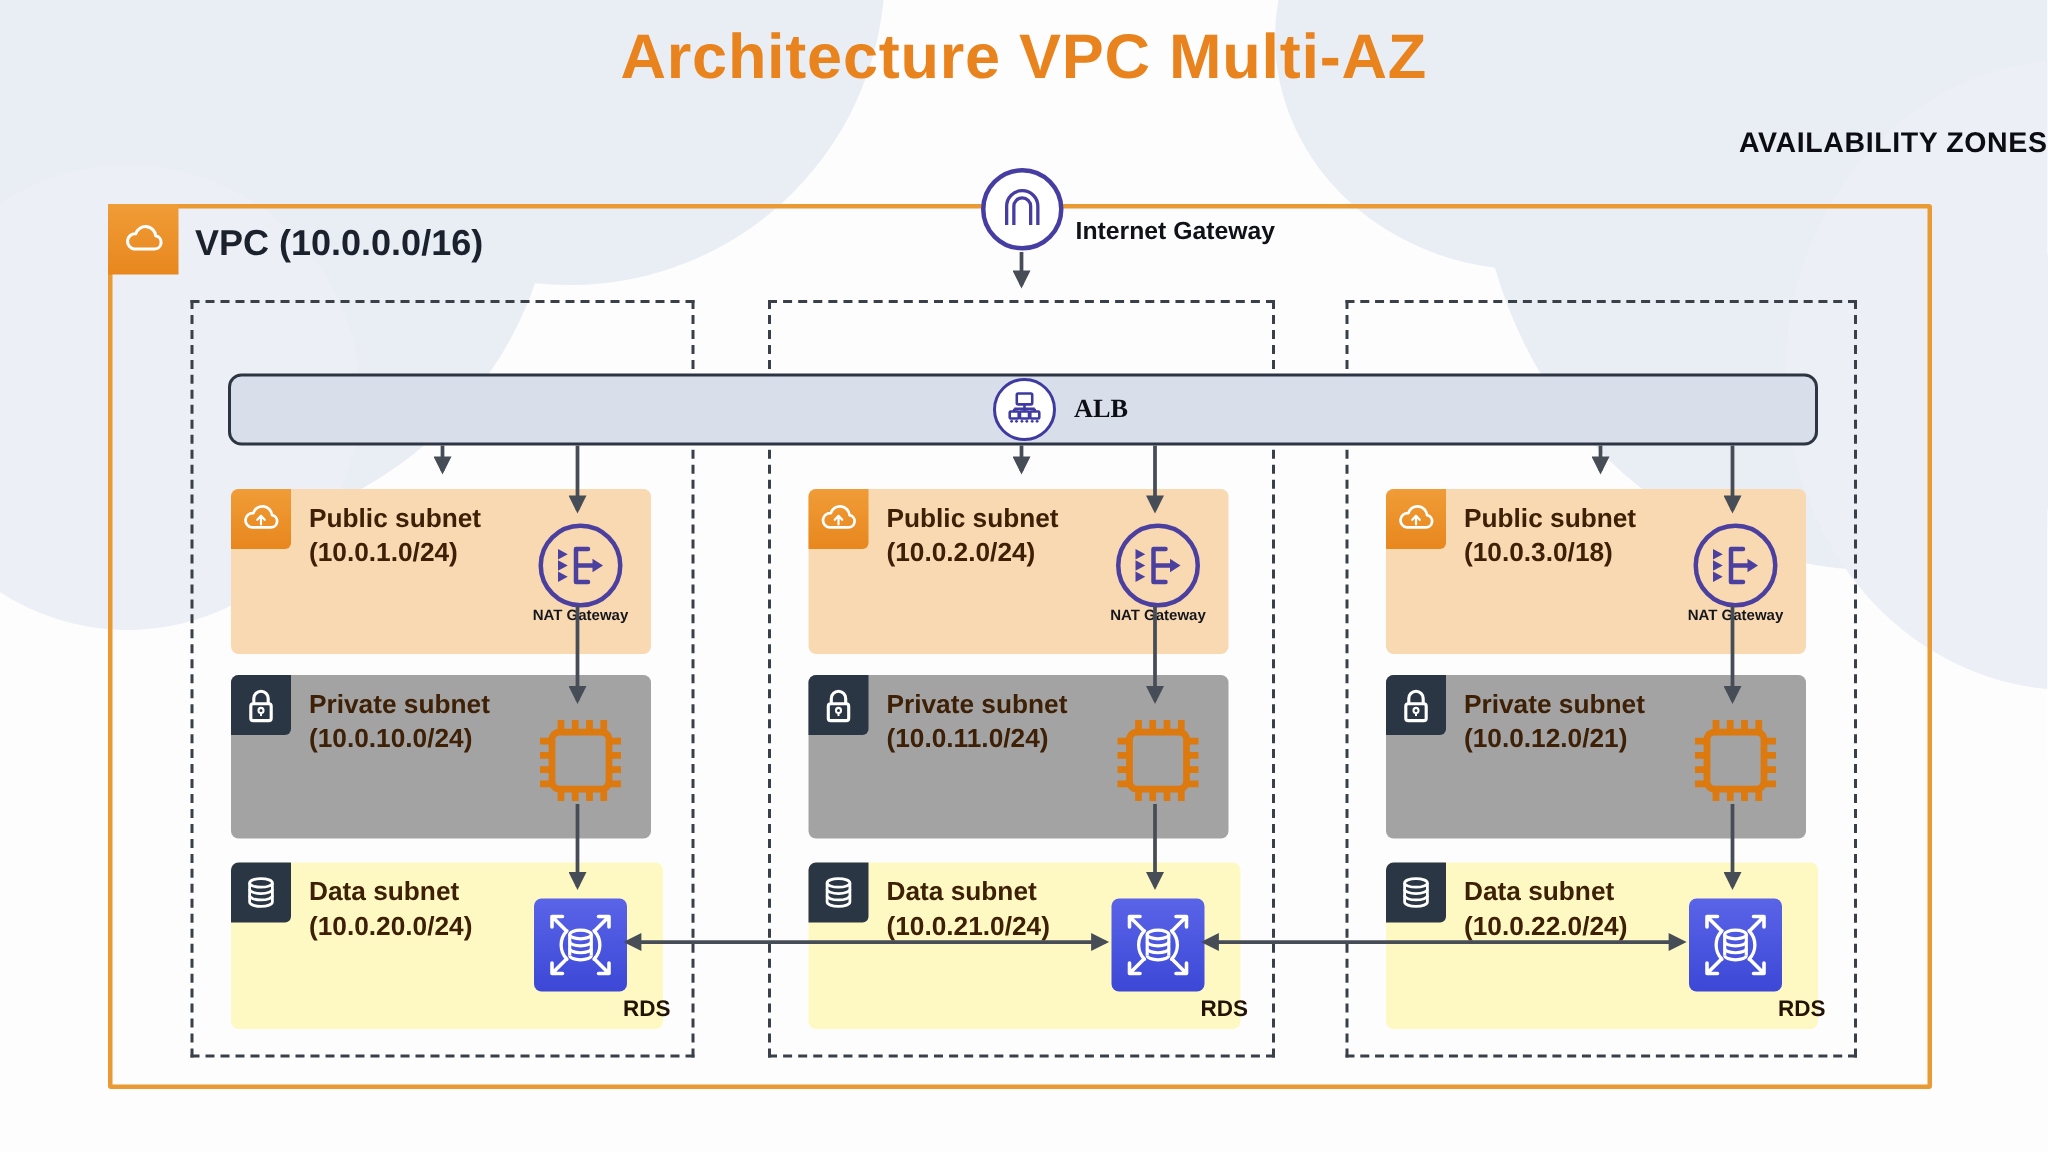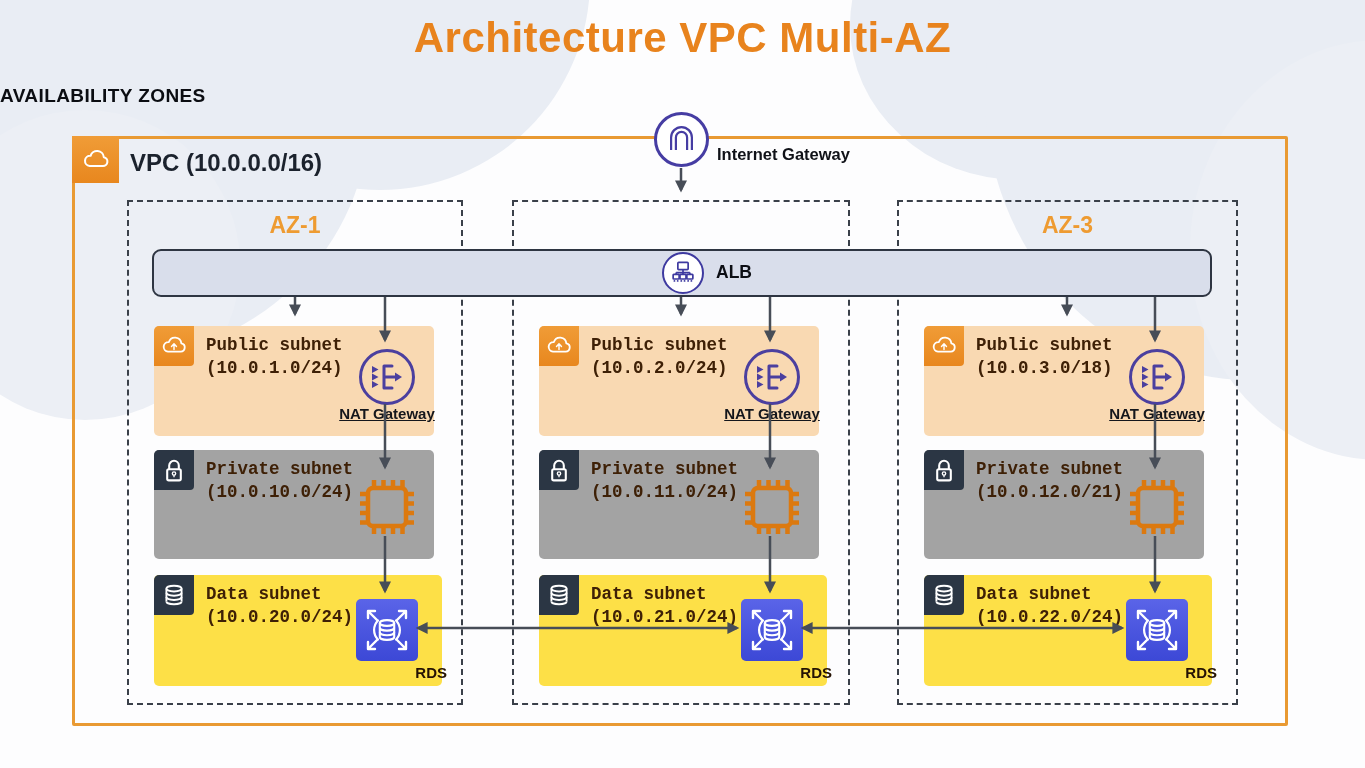--- a/index.html
+++ b/index.html
@@ -11,21 +11,21 @@
   .cloud { position:absolute; background:#E9EDF4; border-radius:50%; z-index:0; }
   .c1 { left:-150px; top:-140px; width:520px; height:500px; }
   .c2 { left:170px;  top:-230px; width:420px; height:420px; }
   .c3 { left:-70px;  top:110px;  width:310px; height:310px; background:#ECEFF5; }
   .c4 { left:850px;  top:-130px; width:340px; height:310px; }
   .c5 { left:985px;  top:-190px; width:530px; height:570px; }
   .c6 { left:1190px; top:40px;   width:380px; height:420px; background:#ECEFF5; }
 
   .title { position:absolute; left:0; right:0; top:14px; text-align:center;
            font-size:42px; font-weight:bold; color:#E8831D; letter-spacing:.5px; z-index:2; }
-  .az-zones { position:absolute; left:0; right:0; top:85px; text-align:left;
+  .az-zones { position:absolute; left:0; right:0; top:85px; text-align:right;
               font-size:19px; font-weight:bold; color:#0B0D12; letter-spacing:.4px; z-index:2; }
 
   
   .vpc-box { position:absolute; left:72px; top:136px; width:1216px; height:590px;
              border:3px solid #E99A33; border-radius:2px; z-index:1; }
   .vpc-tab { position:absolute; left:72px; top:136px; width:47px; height:47px;
              background:linear-gradient(#F09C37,#E8871E); z-index:5;
              display:flex; align-items:center; justify-content:center; }
   .vpc-label { position:absolute; left:130px; top:149px; font-size:24px; font-weight:bold;
                color:#1B222D; z-index:5; }
@@ -34,46 +34,46 @@
   .az { position:absolute; top:200px; height:505px; border:2px dashed #3A4049; z-index:2; }
   .az1 { left:127px; width:336px; }
   .az2 { left:512px; width:338px; }
   .az3 { left:897px; width:341px; }
   .az-label { position:absolute; left:0; width:100%; top:10px; text-align:center;
               font-size:23px; font-weight:bold; color:#EE9B31; }
 
   .subnet { position:absolute; left:25px; width:280px; border-radius:5px; }
   .public  { top:124px; height:110px; background:#F9D9B2; }
   .private { top:248px; height:109px; background:#a3a3a3; }
-  .data    { top:373px; height:111px; background:#fde047; width:288px; }
+  .data    { top:373px; height:111px; background:#fef9c3; width:288px; }
 
   .sub-icon { position:absolute; left:0; top:0; width:40px; height:40px; border-radius:5px 0 4px 0;
               display:flex; align-items:center; justify-content:center; }
   .orange-sq { background:linear-gradient(#F09C37,#E8871E); }
   .navy-sq   { background:#2B3644; }
   .sub-text { position:absolute; left:52px; top:8px; font-size:17.5px; font-weight:bold;
-              color:#3E2006; line-height:23px;font-family:Liberation Mono, monospace; }
+              color:#3E2006; line-height:23px; }
 
   .nat-circle { position:absolute; left:230px; top:147px; width:56px; height:56px;
                 border:3.5px solid #4B3F9F; border-radius:50%;
                 display:flex; align-items:center; justify-content:center; }
   .nat-label { position:absolute; left:178px; top:203px; width:160px; text-align:center;
-               font-size:15px; font-weight:bold; color:#14161C;text-decoration:underline; }
+               font-size:10px; font-weight:bold; color:#14161C; }
 
   .chip { position:absolute; left:223px; top:270px; width:70px; height:70px; }
 
   .rds { position:absolute; left:227px; top:397px; width:62px; height:62px; border-radius:5px;
          background:linear-gradient(#5A64E8,#3C48D6);
          display:flex; align-items:center; justify-content:center; }
   .rds-label { position:absolute; left:198px; top:462px; width:120px; text-align:right;
                font-size:15px; font-weight:bold; color:#241203; }
 
   
   .alb-bar { position:absolute; left:152px; top:249px; width:1060px; height:48px;
-             background:#D9DEEB; border:2.5px solid #2E3542; border-radius:9px; z-index:3; }
+             background:#D9DEEB; border:2.5px solid #2E3542; border-radius:9px; z-index:3;font-family:Liberation Serif, serif; }
   .alb-icon { position:absolute; left:508px; top:1px; width:42px; height:42px; background:#fff;
               border:2.5px solid #3E3AA0; border-radius:50%;
               display:flex; align-items:center; justify-content:center; }
   .alb-label { position:absolute; left:562px; top:11px; font-size:17.5px; font-weight:bold; color:#0C0E14; }
 
   
   .igw-circle { position:absolute; left:654px; top:112px; width:55px; height:55px; background:#fff;
                 border:3px solid #463DA3; border-radius:50%; z-index:5;
                 display:flex; align-items:center; justify-content:center; }
   .igw-label { position:absolute; left:717px; top:145px; font-size:16.5px; font-weight:bold;
@@ -106,21 +106,20 @@
 
   <div class="igw-circle">
     <svg width="49" height="49" viewBox="0 0 49 49" aria-hidden="true">
       <path d="M16.5,35 V22.5 a8,8 0 0 1 16,0 V35" fill="none" stroke="#463DA3" stroke-width="7"></path>
       <path d="M16.5,35 V22.5 a8,8 0 0 1 16,0 V35" fill="none" stroke="#fff" stroke-width="2.6"></path>
     </svg>
   </div>
   <div class="igw-label">Internet Gateway</div>
 
   <section class="az az1">
-    <div class="az-label">AZ-1</div>
     <div class="subnet public">
       <span class="sub-icon orange-sq">
         <svg width="32" height="32" viewBox="0 0 40 40" aria-hidden="true">
           <path d="M12.5,27 h15.5 a5.2,5.2 0 0 0 1.2,-10.3 a8,8 0 0 0 -15.6,-1.6 A5.8,5.8 0 0 0 12.5,27 z" fill="none" stroke="#fff" stroke-width="2.3" stroke-linejoin="round"></path>
           <path d="M20,24.5 V18 M16.9,20.7 L20,17.3 L23.1,20.7" fill="none" stroke="#fff" stroke-width="1.8" stroke-linecap="round" stroke-linejoin="round"></path>
         </svg>
       </span>
       <div class="sub-text">
         <div>Public subnet</div>
         <div>(10.0.1.0/24)</div>
@@ -261,21 +260,20 @@
         <path d="M22,21.5 a13.5,13.5 0 0 0 0,19 M40,21.5 a13.5,13.5 0 0 1 0,19" fill="none" stroke="#fff" stroke-width="2.2" stroke-linecap="round"></path>
         <ellipse cx="31" cy="24" rx="7.2" ry="2.9" fill="none" stroke="#fff" stroke-width="2.1"></ellipse>
         <path d="M23.8,24 V38 M38.2,24 V38" fill="none" stroke="#fff" stroke-width="2.1"></path>
         <path d="M23.8,38 a7.2,2.9 0 0 0 14.4,0 M23.8,28.7 a7.2,2.9 0 0 0 14.4,0 M23.8,33.3 a7.2,2.9 0 0 0 14.4,0" fill="none" stroke="#fff" stroke-width="2.1"></path>
       </svg>
     </div>
     <div class="rds-label">RDS</div>
   </section>
 
   <section class="az az3">
-    <div class="az-label">AZ-3</div>
     <div class="subnet public">
       <span class="sub-icon orange-sq">
         <svg width="32" height="32" viewBox="0 0 40 40" aria-hidden="true">
           <path d="M12.5,27 h15.5 a5.2,5.2 0 0 0 1.2,-10.3 a8,8 0 0 0 -15.6,-1.6 A5.8,5.8 0 0 0 12.5,27 z" fill="none" stroke="#fff" stroke-width="2.3" stroke-linejoin="round"></path>
           <path d="M20,24.5 V18 M16.9,20.7 L20,17.3 L23.1,20.7" fill="none" stroke="#fff" stroke-width="1.8" stroke-linecap="round" stroke-linejoin="round"></path>
         </svg>
       </span>
       <div class="sub-text">
         <div>Public subnet</div>
         <div>(10.0.3.0/18)</div>

